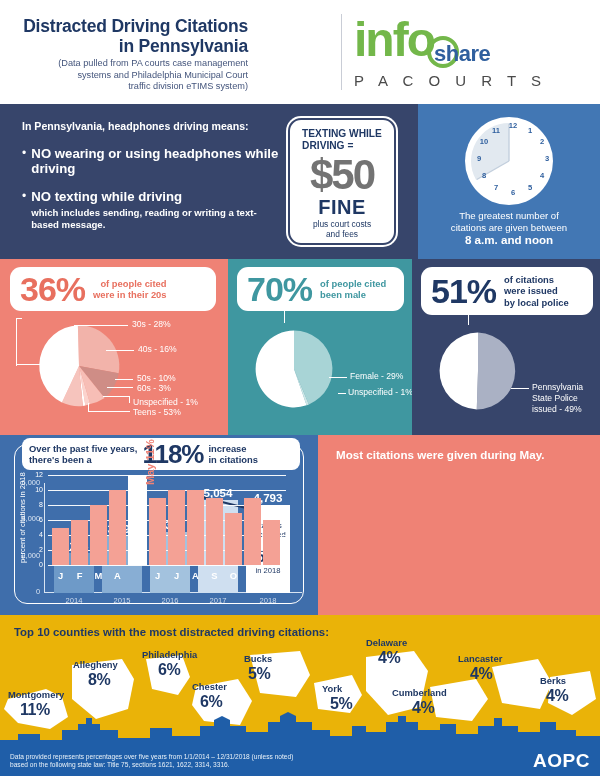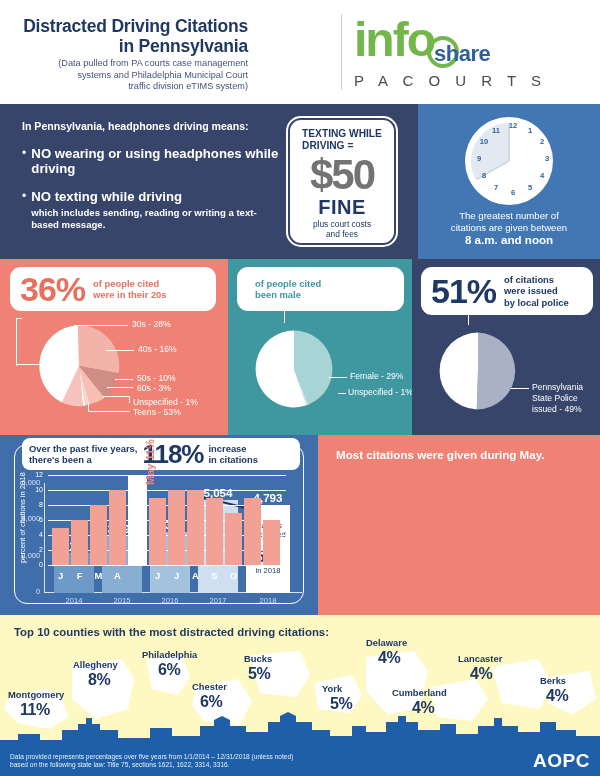--- a/index.html
+++ b/index.html
@@ -69,21 +69,21 @@
   }
   .clock-caption {
     position:absolute; left:8px; top:106px; width:166px; text-align:center;
     color:#ffffff; font-size:9.6px; line-height:12px;
   }
   .clock-caption b { font-size:11.6px; }
 
   
   .pies { position:absolute; left:0; top:259px; width:600px; height:176px; }
   .pie-panel { position:absolute; top:0; height:176px; }
-  .p-age { left:0; width:228px; background:#ef8275; }
+  .p-age { left:0; width:228px; background:#ef8275;text-align:right; }
   .p-sex { left:228px; width:184px; background:#3f97a0; }
   .p-pol { left:412px; width:188px; background:#37456b; }
 
   .stat-pill {
     position:absolute; background:#fff; border-radius:11px;
     display:flex; align-items:center; padding:0 10px;
   }
   .stat-num { font-size:34px; font-weight:bold; line-height:34px; letter-spacing:-1px; }
   .stat-txt { font-size:9.4px; font-weight:bold; line-height:11.4px; margin-left:8px; }
 
@@ -126,21 +126,21 @@
   }
   .mgrid { position:absolute; left:0; height:1px; background:#ffffff; opacity:.95; }
   .mytick { position:absolute; font-size:7px; color:#ffffff; text-align:right; width:14px; line-height:8px; }
   .mxlab { position:absolute; font-size:9.4px; font-weight:bold; color:#fff; text-align:center; }
   .maxis-title {
     position:absolute; font-size:7.6px; color:#fff; white-space:nowrap;
     transform:rotate(-90deg); transform-origin:left top;
   }
 
   
-  .counties { position:absolute; left:0; top:615px; width:600px; height:161px; background:#fef9c3; }
+  .counties { position:absolute; left:0; top:615px; width:600px; height:161px; background:#eab308; }
   .counties-title { position:absolute; left:14px; top:11px; font-size:11.4px; font-weight:bold; color:#1f3864; }
   .cty-name { position:absolute; font-size:9.4px; font-weight:bold; color:#1f3864; white-space:nowrap; }
   .cty-pct { position:absolute; font-size:16px; font-weight:bold; color:#1f3864; white-space:nowrap; letter-spacing:-0.5px; }
 
   .skyline { position:absolute; left:0; bottom:28px; width:600px; height:36px; }
   .footer { position:absolute; left:0; bottom:0; width:600px; height:28px; background:#1f5ea8; }
   .footer-txt { position:absolute; left:10px; top:5px; font-size:6.6px; color:#e8f1f8; line-height:8.4px; }
   .aopc { position:absolute; right:10px; top:2px; font-size:19px; font-weight:bold; color:#fff; letter-spacing:0.5px; }
 </style>
 </head>
@@ -267,20 +267,21 @@
       <div class="leader" style="left:129px;top:137px;width:1.4px;height:7px;"></div>
       <div class="leg" style="left:133px;top:138px;">Unspecified - 1%</div>
 
       <div class="leader" style="left:88px;top:152px;width:42px;height:1.4px;"></div>
       <div class="leader" style="left:88px;top:144px;width:1.4px;height:9px;"></div>
       <div class="leg" style="left:133px;top:148px;">Teens - 53%</div>
     </div>
 
     <div class="pie-panel p-sex">
       <div class="stat-pill" style="left:9px;top:8px;width:167px;height:44px;">
+        <div class="stat-num" style="color:#3f97a0;">70%</div>
         <div class="stat-txt" style="color:#3f97a0;">
           <span>of people cited</span><br>
           <span>been male</span>
         </div>
       </div>
       <svg style="position:absolute;left:18px;top:62px;" width="96" height="96" viewBox="0 0 100 100">
         <path d="M50 50 L50 10 A40 40 0 0 1 65.5 86.9 Z" fill="#a8d4d6"></path>
         <path d="M50 50 L65.5 86.9 A40 40 0 0 1 63.1 87.8 Z" fill="#cfe6e7"></path>
         <path d="M50 50 L63.1 87.8 A40 40 0 1 1 50 10 Z" fill="#ffffff"></path>
       </svg>

